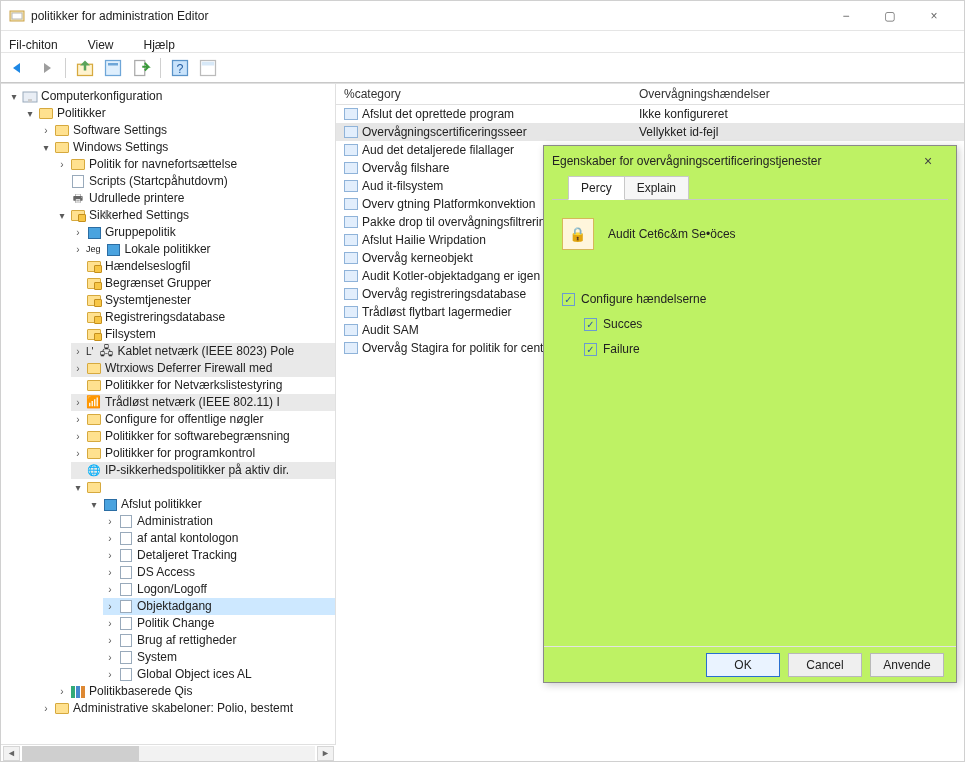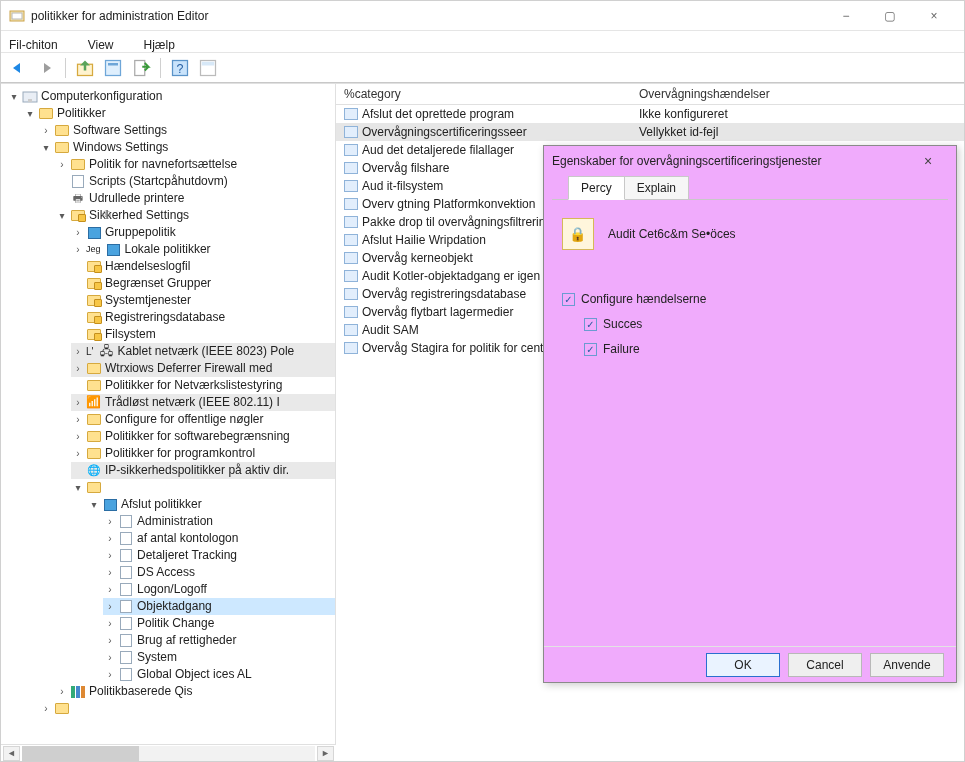--- a/index.html
+++ b/index.html
@@ -40,21 +40,21 @@
   .row { display: flex; align-items: center; height: 18px; padding-left: 8px; font-size: 12px; }
   .row .ric { width: 18px; display:flex; align-items:center; }
   .row .rt { flex: 0 0 277px; white-space: nowrap; overflow: hidden; text-overflow: clip; }
   .row .rv { flex: 1; }
   .row.rsel .rt, .row.rsel { background:#e6e6e6; }
   .row .reg { width:14px; height:12px; background:#e2eefc; border:1px solid #8fb3d9; }
   .scrollbar { height: 17px; border-top: 1px solid #e0e0e0; display:flex; align-items:center; padding:0 2px; gap:2px; }
   .sbtn { width:17px; height:15px; border:1px solid #d6d6d6; background:#f2f2f2; display:flex; align-items:center; justify-content:center; font-size:9px; color:#666;}
   .strack { flex:1; height:15px; background:#f2f2f2; position:relative; }
   .sthumb { position:absolute; left:0; top:0; height:100%; width:40%; background:#cfcfcf;}
-  .dialog { position: absolute; top: 61px; left: 207px; width: 414px; height: 538px; background: #f0abfc; border: 1px solid #8a8a8a; box-shadow: 2px 2px 8px rgba(0,0,0,0.2); display:flex; flex-direction:column; }
+  .dialog { position: absolute; top: 61px; left: 207px; width: 414px; height: 538px; background: #bef264; border: 1px solid #8a8a8a; box-shadow: 2px 2px 8px rgba(0,0,0,0.2); display:flex; flex-direction:column; }
   .dtitle { height: 30px; display:flex; align-items:center; padding:0 8px; font-size:12px; }
   .dtitle .txt { flex:1; }
   .dclose { width:40px; text-align:center; color:#444; font-size:14px;}
   .tabs { display:flex; padding: 0 24px; }
   .tab { padding: 4px 12px; font-size:12px; border:1px solid #c8c8c8; border-bottom:none; background:#f6f6f6; margin-right:-1px; }
   .tab.active { background:#fff; position:relative; z-index:2; border-bottom:1px solid #fff; }
   .tabline { height:1px; background:#c8c8c8; margin:0 8px; position:relative; top:-1px; z-index:1; }
   .dbody { flex:1; padding: 14px 18px; }
   .drow { display:flex; align-items:center; margin:3px 0; }
   .bigicon { width:32px; height:32px; border:1px solid #d6b85a; background:#fff6dc; display:flex; align-items:center; justify-content:center; margin-right:14px; }
@@ -478,20 +478,21 @@
                         </div>
                       </li>
                   </ul>
                 </li>
                 <li>
                     <div class="node">
                       <span class="exp">›</span>
                       <span class="nicon">
                         <span class="folder"></span>
                       </span>
+                      <span>Administrative skabeloner: Polio, bestemt</span>
                     </div>
                   </li>
               </ul>
             </li>
           </ul>
         </li>
       </ul>
     </div>
 
     <div class="listpane">
@@ -574,21 +575,21 @@
             <span class="ric">
               <span class="reg"></span>
             </span>
             <span class="rt">Overvåg registreringsdatabase</span>
             <span class="rv"></span>
           </div>
           <div class="row">
             <span class="ric">
               <span class="reg"></span>
             </span>
-            <span class="rt">Overvåg flytbart lagermedier</span>
+            <span class="rt">Trådløst flytbart lagermedier</span>
             <span class="rv"></span>
           </div>
           <div class="row">
             <span class="ric">
               <span class="reg"></span>
             </span>
             <span class="rt">Audit SAM</span>
             <span class="rv"></span>
           </div>
           <div class="row">

